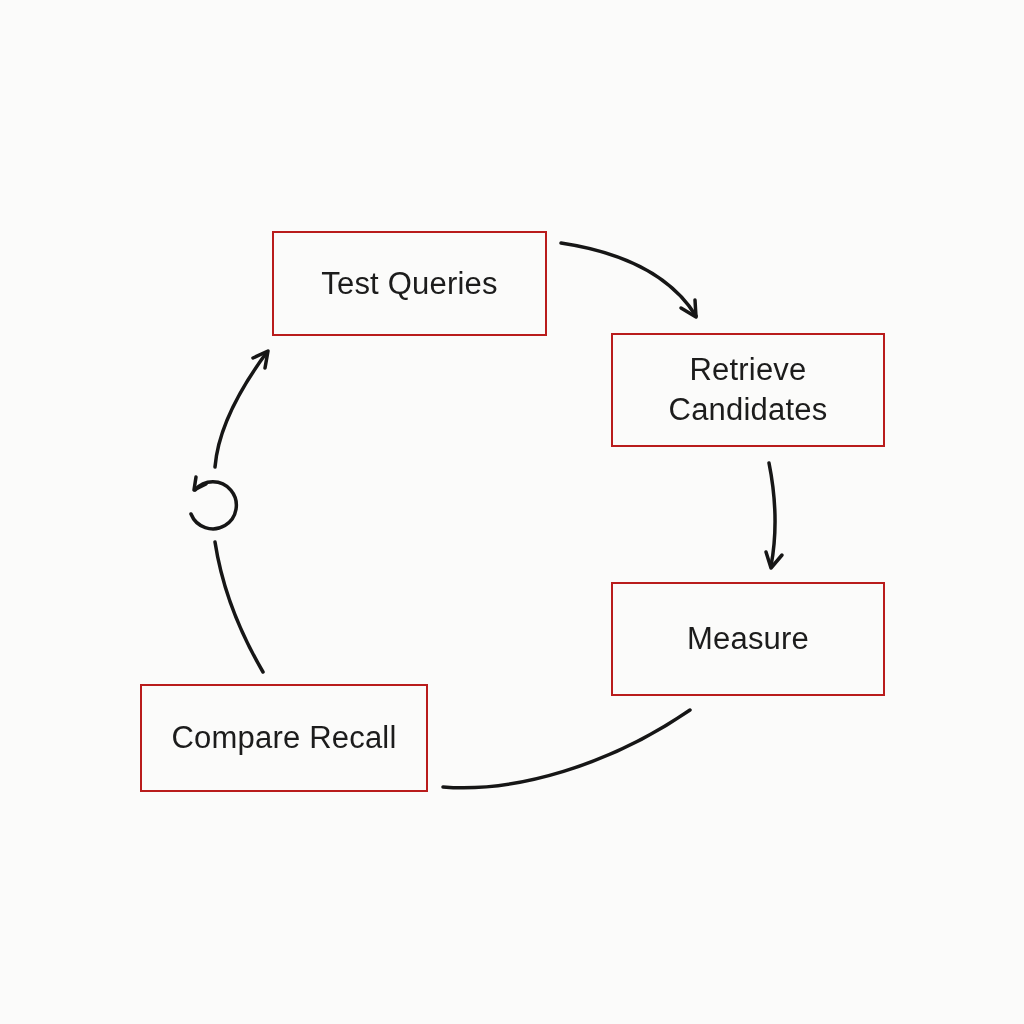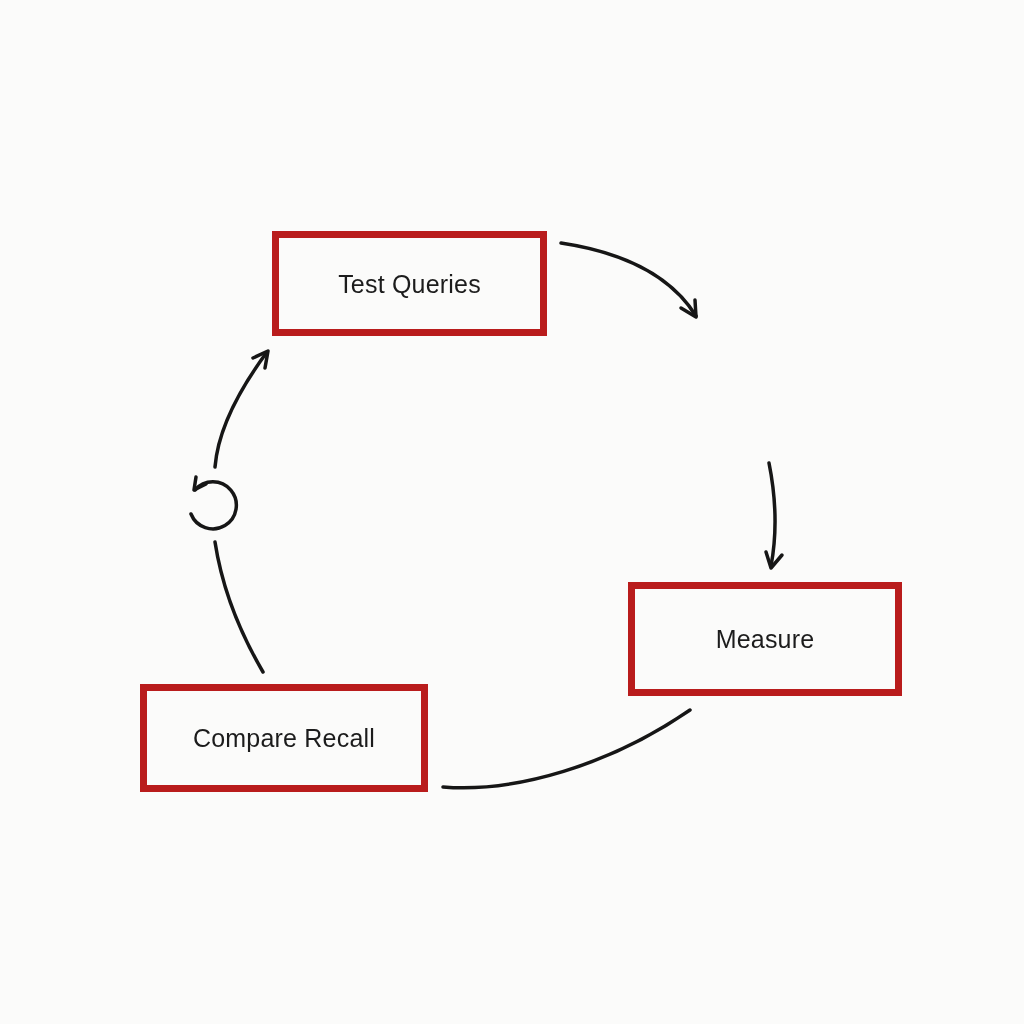--- a/index.html
+++ b/index.html
@@ -24,36 +24,36 @@
   .edges path, .edges polyline {
     fill: none;
     stroke: #161616;
     stroke-width: 3.5;
     stroke-linecap: round;
     stroke-linejoin: round;
   }
   .node {
     position: absolute;
     box-sizing: border-box;
-    border: 7px solid #b91c1c;
+    border: 2px solid #b91c1c;
     background: transparent;
     display: flex;
     flex-direction: column;
     align-items: center;
     justify-content: center;
     text-align: center;
-    font-size: 25px;
+    font-size: 31px;
     line-height: 40px;
     color: #1c1c1c;
     letter-spacing: 0.2px;
   }
   .node .line { display: block; }
   .n-test-queries      { left: 272px; top: 231px; width: 275px; height: 105px; }
   .n-retrieve          { left: 611px; top: 333px; width: 274px; height: 114px; }
-  .n-measure           { left: 611px; top: 582px; width: 274px; height: 114px; margin-left: 17px; }
+  .n-measure           { left: 611px; top: 582px; width: 274px; height: 114px; }
   .n-compare           { left: 140px; top: 684px; width: 288px; height: 108px; }
 </style>
 </head>
 <body>
 
 <div class="canvas">
 
   <svg class="edges" viewBox="0 0 1024 1024" aria-hidden="true">
 
     <path d="M 561 243 Q 660 258 696 316"></path>
@@ -72,20 +72,24 @@
     </g>
 
     <path d="M 215 467 Q 219 417 267 352"></path>
     <polyline points="265,368 268,351 253,358"></polyline>
   </svg>
 
   <div class="node n-test-queries">
     <span class="line">Test Queries</span>
   </div>
 
+  <div class="node n-retrieve">
+    <span class="line">Retrieve</span>
+    <span class="line">Candidates</span>
+  </div>
 
   <div class="node n-measure">
     <span class="line">Measure</span>
   </div>
 
   <div class="node n-compare">
     <span class="line">Compare Recall</span>
   </div>
 
 </div>

